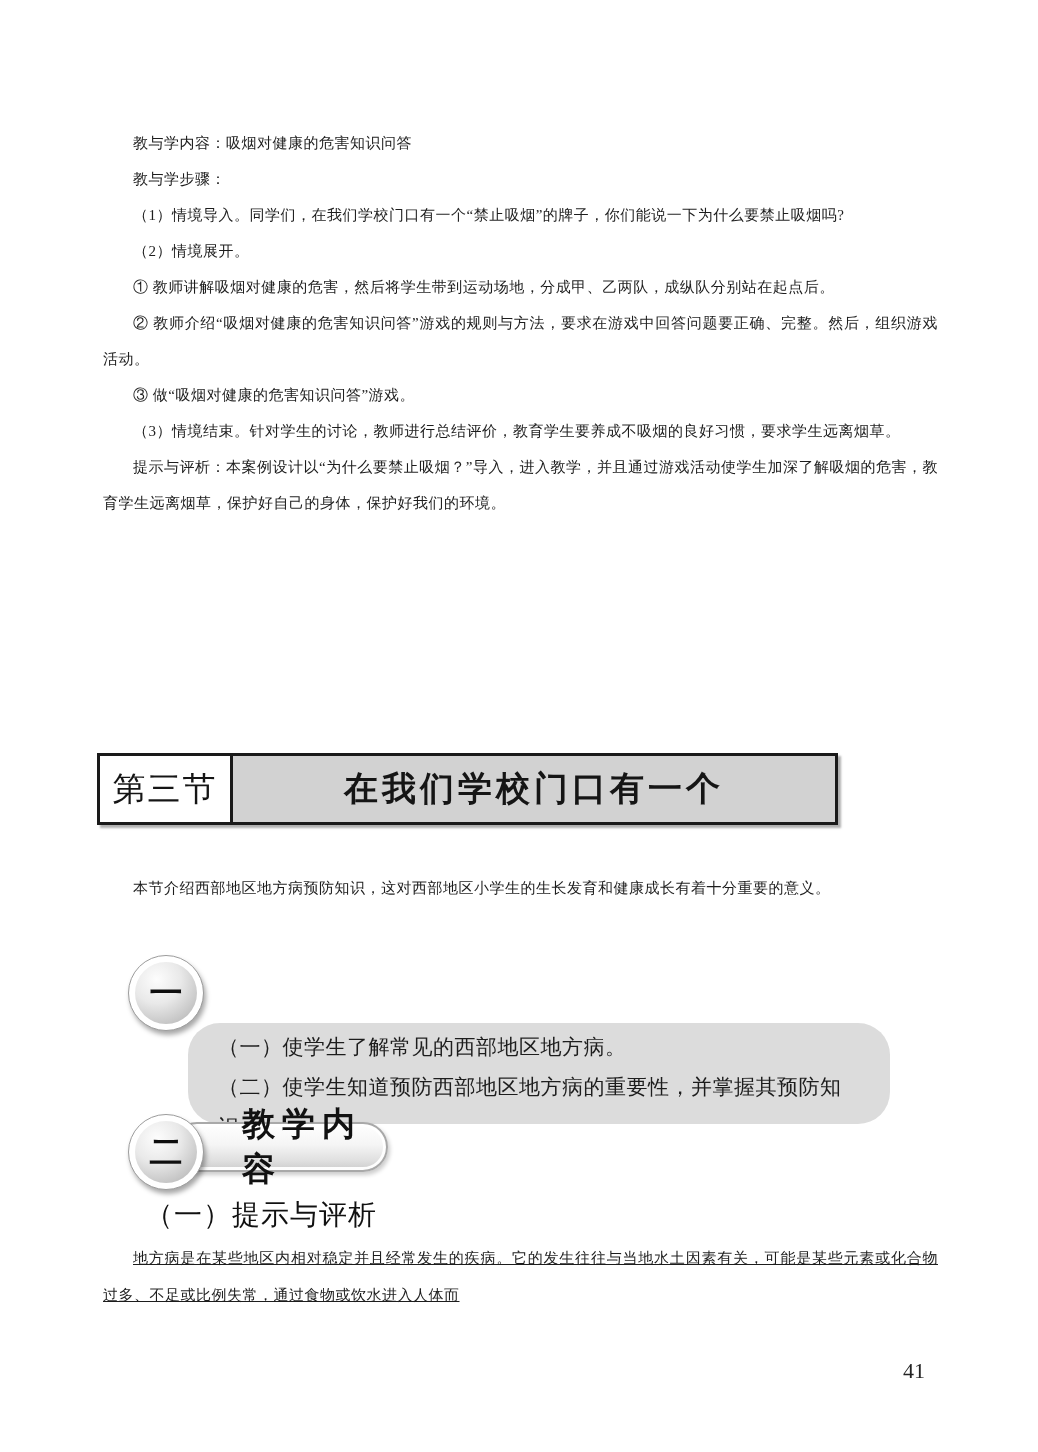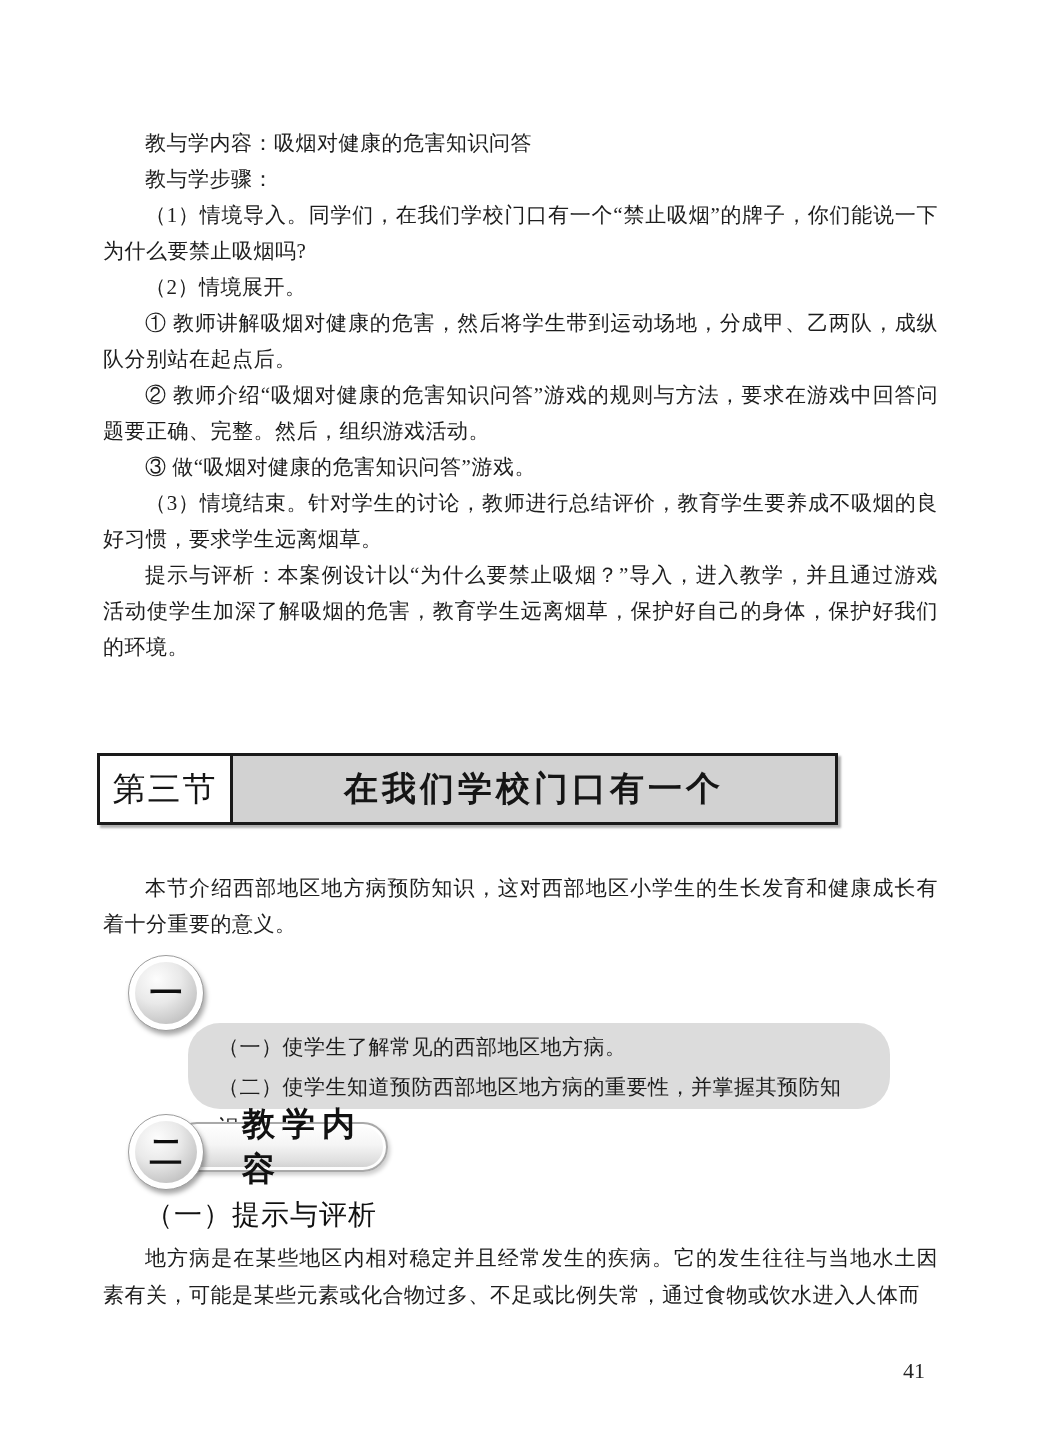--- a/index.html
+++ b/index.html
@@ -15,30 +15,30 @@
     margin:0 auto;
     background:var(--page-bg);
     overflow:hidden;
     font-family:"Liberation Serif","DejaVu Serif",serif;
     color:var(--text);
   }
   
   .text-block{position:absolute;left:103px;width:835px;}
   .text-block p{
     margin:0;
-    font-size:21px;
+    font-size:15px;
     line-height:36px;
     letter-spacing:0.5px;
     text-align:justify;
     text-indent:2em;
   }
   .case-block{top:125px;}
   .intro-block{top:870px;}
   .background-para{top:1240px;}
-  .background-para p{line-height:37px;}
+  .background-para p{line-height:37px;text-decoration:underline;}
 
   
   .section-header{
     position:absolute;left:97px;top:753px;
     width:741px;height:72px;
     box-sizing:border-box;
     display:flex;
     border:3px solid #1a1a1a;
     background:var(--header-fill);
     box-shadow:3px 3px 2px rgba(110,110,110,0.55);
@@ -84,21 +84,21 @@
   .bubble .circle-inner{
     width:62px;height:62px;border-radius:50%;
     background:radial-gradient(circle at 35% 28%, #fdfdfd 0%, #e9e9e9 40%, #c6c6c6 75%, #a7a7a7 100%);
     display:flex;align-items:center;justify-content:center;
     font-size:33px;font-weight:bold;color:#0e0e0e;
   }
 
   
   .objectives-panel{
     position:absolute;left:188px;top:1023px;
-    width:702px;height:86px;
+    width:702px;height:101px;
     box-sizing:border-box;
     background:var(--panel-fill);
     border-radius:32px;
     padding:4px 20px 0 30px;
   }
   .objectives-panel p{
     margin:0;font-size:21px;line-height:40px;letter-spacing:0.5px;
   }
 
   

